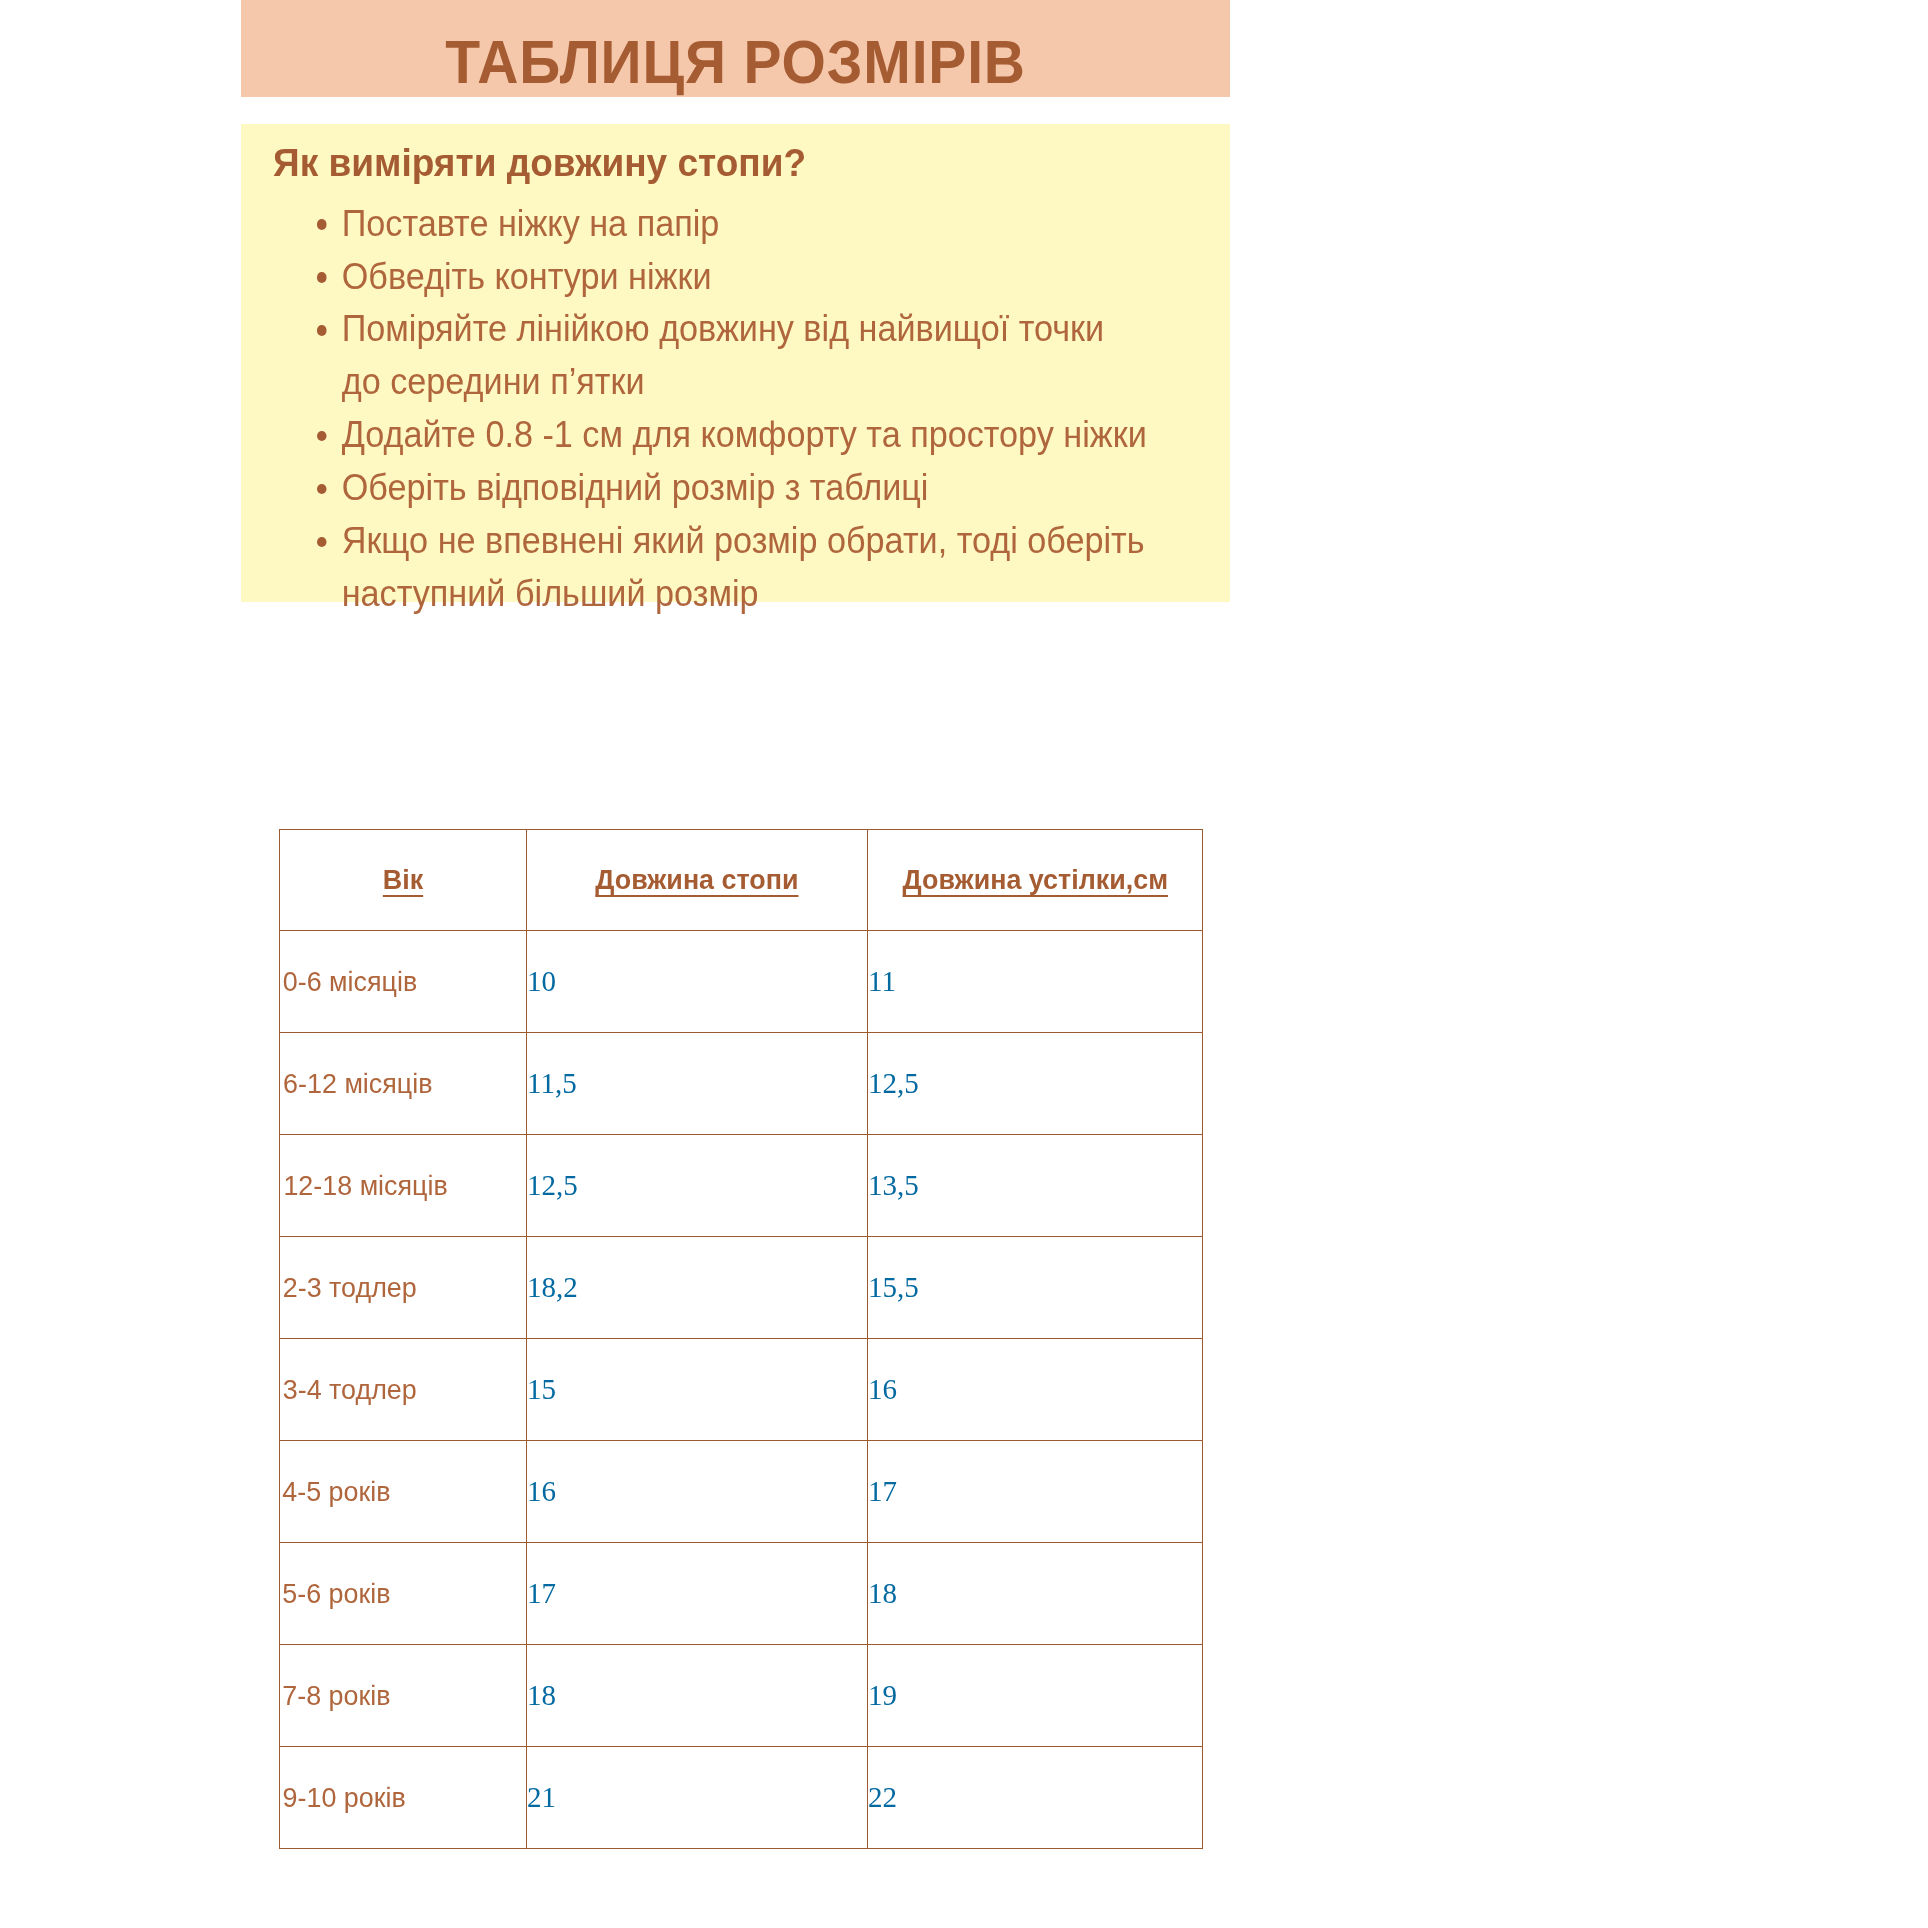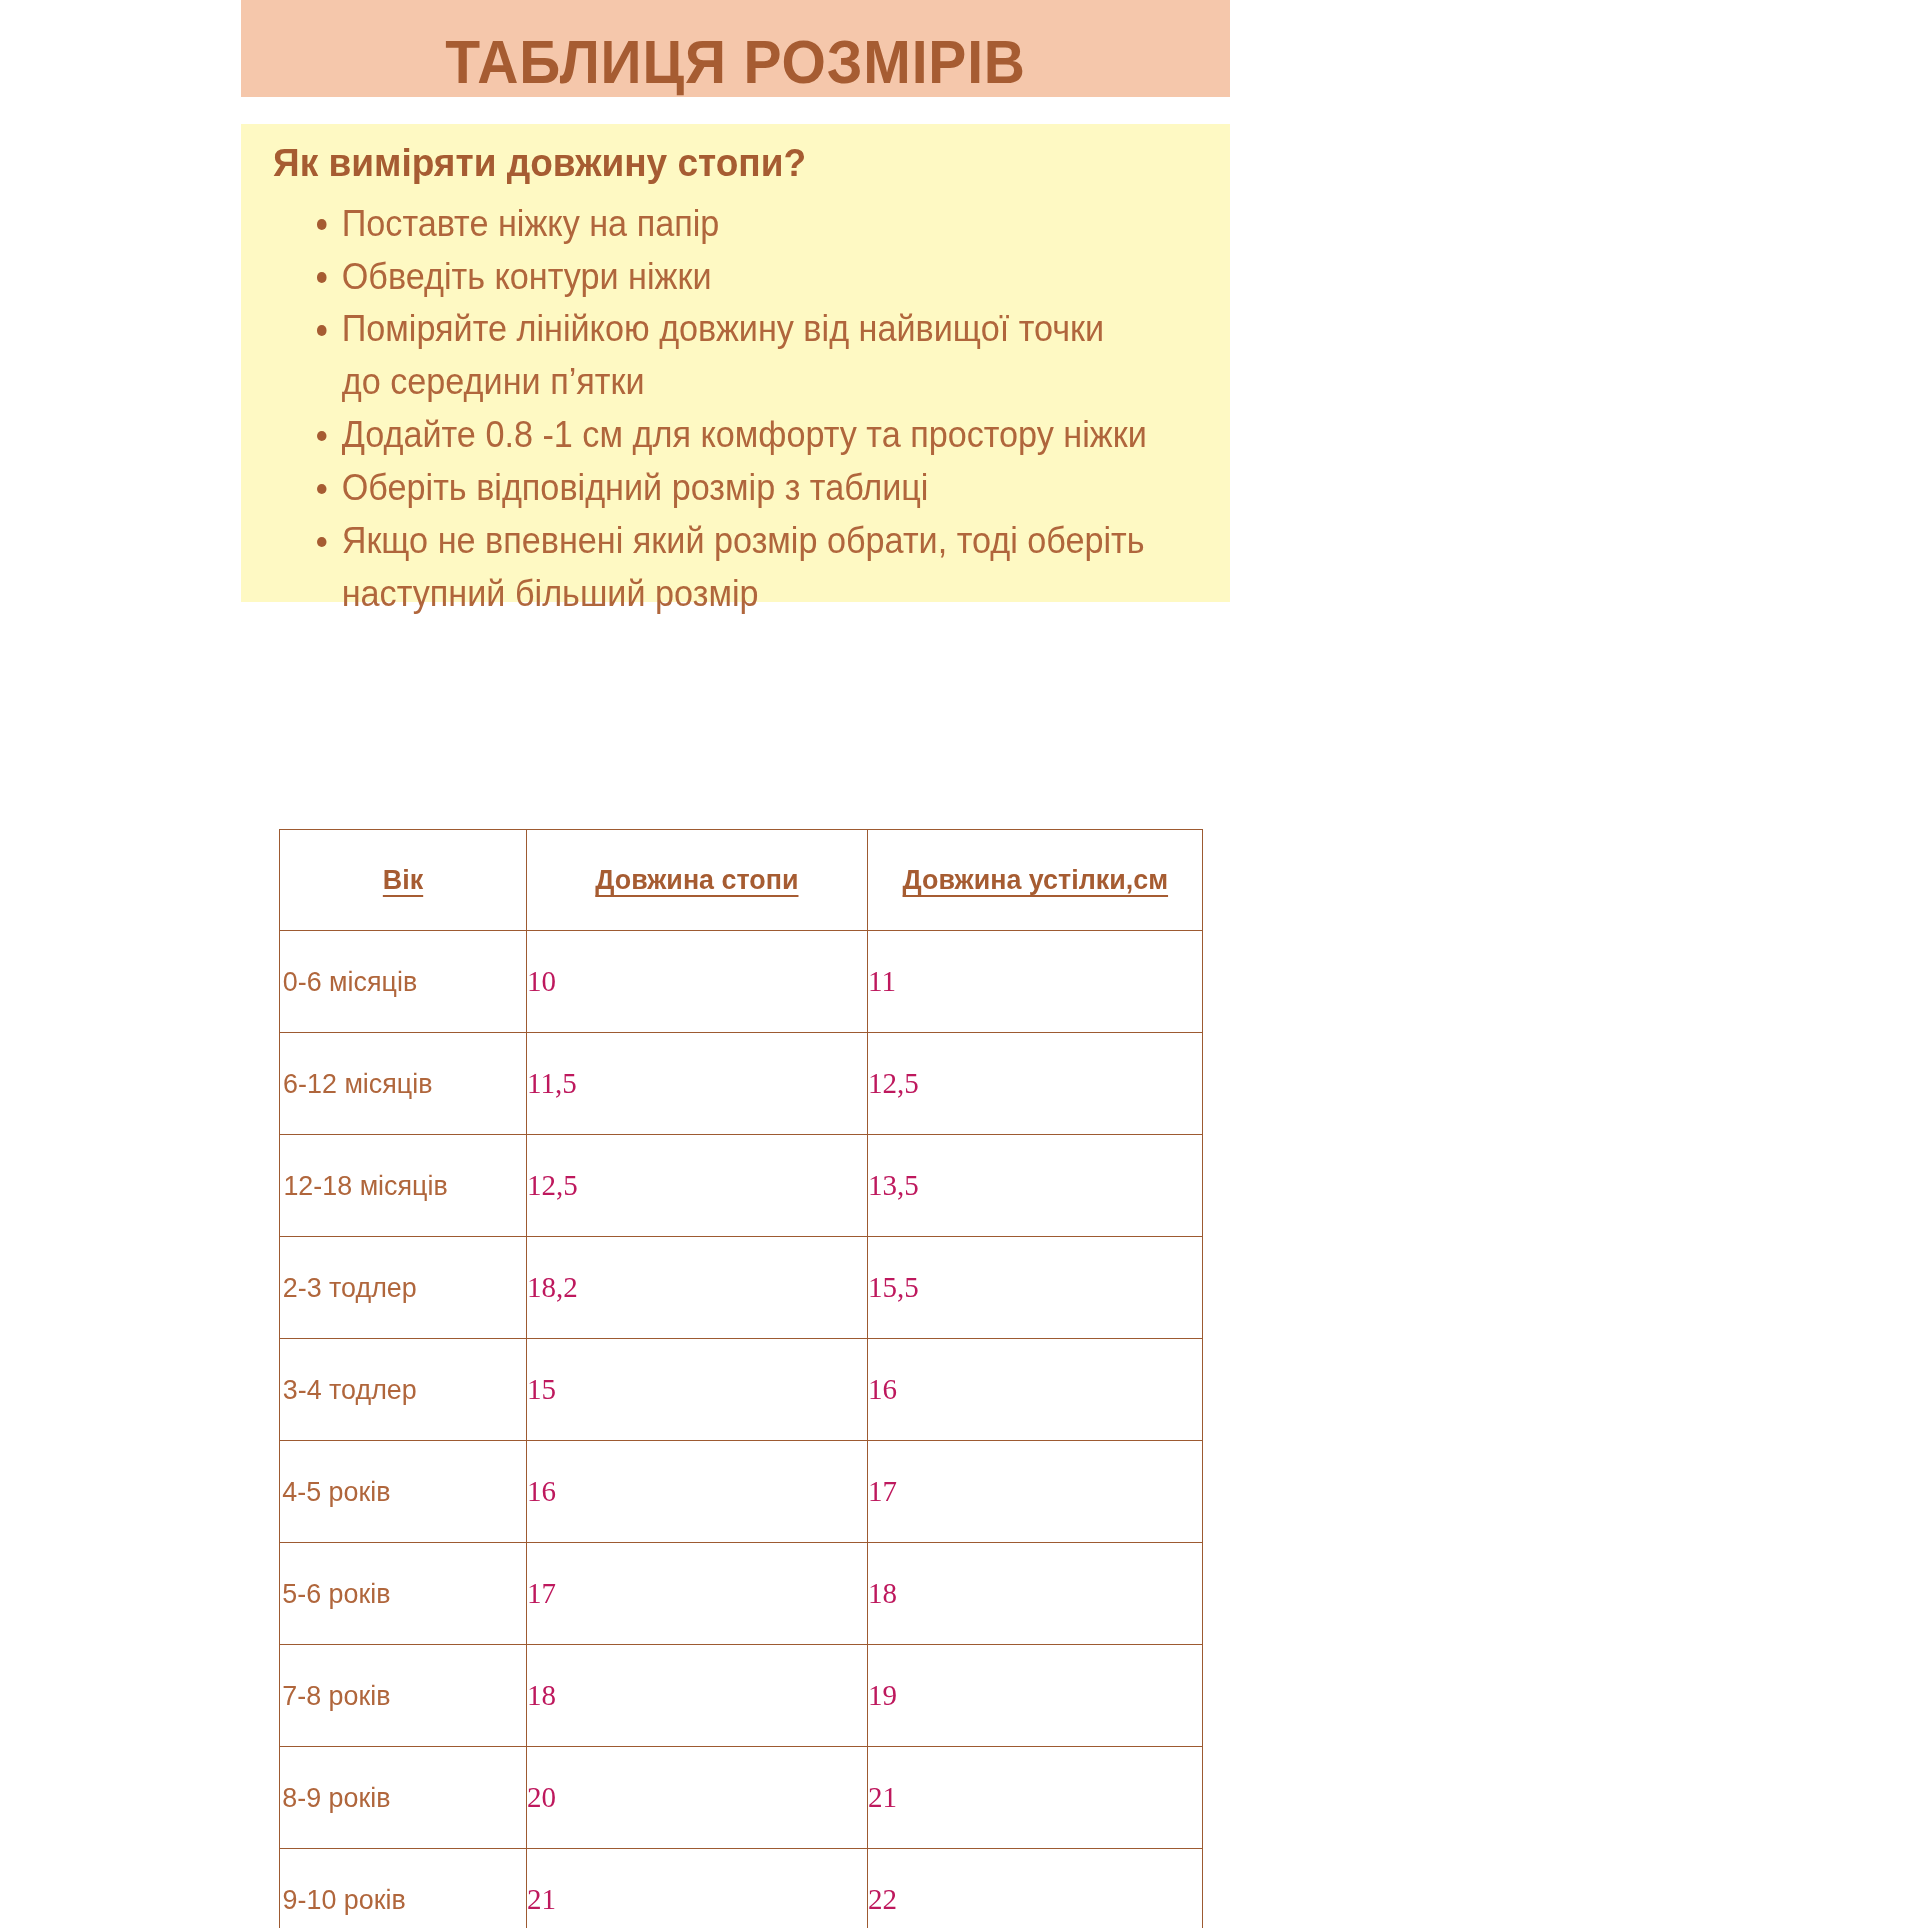--- a/index.html
+++ b/index.html
@@ -138,21 +138,21 @@
     font-weight: 400;
     font-size: 28px;
     color: #b0663c;
     transform: scaleX(0.96);
     display: inline-block;
   }
   .num-cell {
     font-family: "Liberation Serif", "DejaVu Serif", serif;
     font-weight: 400;
     font-size: 29px;
-    color: #be185d;
+    color: #0369a1;
     display: inline-block;
   }
 </style>
 </head>
 <body>
 
 <div class="page">
 
   <div class="title-banner">
     <div class="title-text">ТАБЛИЦЯ РОЗМІРІВ</div>
@@ -243,25 +243,20 @@
           <td><span class="age-cell">5-6 років</span></td>
           <td><span class="num-cell">17</span></td>
           <td><span class="num-cell">18</span></td>
         </tr>
         <tr>
           <td><span class="age-cell">7-8 років</span></td>
           <td><span class="num-cell">18</span></td>
           <td><span class="num-cell">19</span></td>
         </tr>
         <tr>
-          <td><span class="age-cell">8-9 років</span></td>
-          <td><span class="num-cell">20</span></td>
-          <td><span class="num-cell">21</span></td>
-        </tr>
-        <tr>
           <td><span class="age-cell">9-10 років</span></td>
           <td><span class="num-cell">21</span></td>
           <td><span class="num-cell">22</span></td>
         </tr>
       </tbody>
     </table>
   </div>
 
 </div>
 

